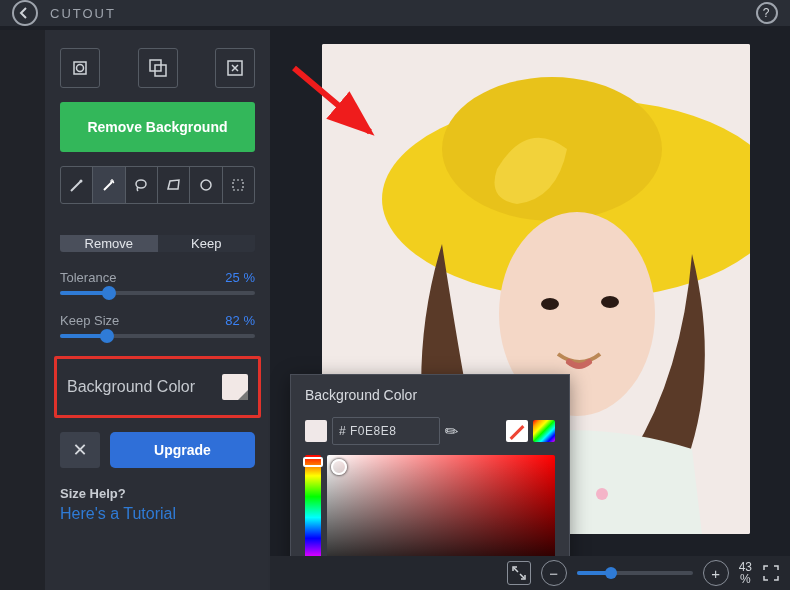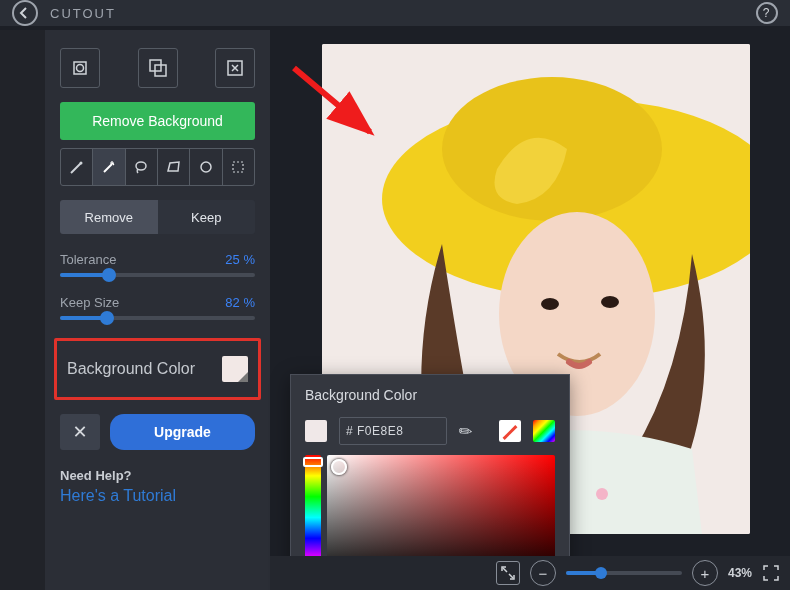--- a/index.html
+++ b/index.html
@@ -6,70 +6,70 @@
   .app{width:790px;height:590px;position:relative;background:#1c1f26;}
   
   .topbar{height:26px;background:#2a2e36;display:flex;align-items:center;padding:0 12px;color:#9ea4ad;font-size:13px;letter-spacing:2px;}
   .back-circle{width:22px;height:22px;border:2px solid #9ea4ad;border-radius:50%;display:flex;align-items:center;justify-content:center;margin-right:12px;color:#cfd3d8;font-size:14px;}
   .help-icon{margin-left:auto;width:18px;height:18px;border:2px solid #9ea4ad;border-radius:50%;display:flex;align-items:center;justify-content:center;font-size:12px;color:#cfd3d8;}
   
   .sidebar{position:absolute;left:0;top:30px;width:45px;height:560px;background:#212329;}
   .panel{position:absolute;left:45px;top:30px;width:225px;height:560px;background:#2b2e36;padding:18px 15px 0 15px;box-sizing:border-box;}
   .icon-row{display:flex;justify-content:space-between;margin-bottom:14px;}
   .sq{width:38px;height:38px;border:1px solid #555b64;border-radius:3px;display:flex;align-items:center;justify-content:center;color:#cfd3d8;}
-  .btn-primary{background:#33b75a;color:#fff;border:none;border-radius:3px;height:38px;width:100%;font-size:14px;font-weight:400;margin-bottom:8px;}
+  .btn-primary{background:#33b75a;color:#fff;border:none;border-radius:3px;height:50px;width:100%;font-size:14px;font-weight:700;margin-bottom:14px;}
   .tool-row{display:flex;gap:0;margin-bottom:14px;border:1px solid #555b64;border-radius:3px;overflow:hidden;height:36px;}
   .tool{flex:1;display:flex;align-items:center;justify-content:center;color:#cfd3d8;border-right:1px solid #555b64;font-size:14px;}
   .tool:last-child{border-right:none;}
   .tool.active{background:#3c414c;}
-  .seg{display:flex;margin-bottom:18px;border-radius:3px;overflow:hidden;height:34px;}
+  .seg{display:flex;margin-bottom:18px;border-radius:3px;overflow:hidden;height:34px;align-items:flex-end;}
   .seg button{flex:1;border:none;color:#e2e5ea;font-size:13px;}
   .seg .sel{background:#4a4f5b;}
   .seg .unsel{background:#2f333c;}
   .row-label{font-size:13px;color:#9ea4ad;margin-bottom:6px;display:flex;justify-content:space-between;text-align:right;}
   .row-label span:last-child{color:#3b82f6;}
   .slider-track{position:relative;height:4px;background:#454a54;border-radius:2px;margin-bottom:18px;}
   .slider-fill{position:absolute;height:4px;background:#2f7bd6;left:0;border-radius:2px;}
   .slider-thumb{position:absolute;width:14px;height:14px;background:#2f7bd6;border-radius:50%;top:-5px;transform:translateX(-50%);}
   .bgcolor-row{height:56px;border:3px solid #e0322b;border-radius:2px;display:flex;align-items:center;padding:0 10px;margin:4px -6px 14px -6px;}
   .bgcolor-row .swatch-lg{width:26px;height:26px;background:#f2e8e6;margin-left:auto;border-radius:2px;position:relative;}
   .swatch-lg:after{content:"";position:absolute;right:0;bottom:0;border:5px solid transparent;border-right-color:#777;border-bottom-color:#777;}
   .upgrade-row{display:flex;gap:10px;margin-bottom:18px;}
   .close-btn{width:40px;height:36px;background:#3c414c;border:none;color:#d5d8dd;font-size:18px;border-radius:3px;}
-  .upgrade-btn{flex:1;height:36px;background:#2f6fd8;border:none;color:#fff;font-size:14px;font-weight:600;border-radius:14px;}
+  .upgrade-btn{flex:1;height:36px;background:#2f6fd8;border:none;color:#fff;font-size:14px;font-weight:600;border-radius:5px;}
   .help-text{font-size:13px;color:#c9cdd3;font-weight:600;}
   .help-link{font-size:16px;color:#2f7bd6;margin-top:4px;display:block;}
   
   .canvas-wrap{position:absolute;left:270px;top:30px;right:0;bottom:0;background:#1c1f26;}
   .image{position:absolute;left:52px;top:14px;width:428px;height:490px;background:#f2eae7;border-radius:2px;overflow:hidden;}
   .badge{position:absolute;left:40px;bottom:20px;width:78px;height:78px;background:#f08a1c;border-radius:50%;border:4px dotted #fff;}
   
   .arrow{position:absolute;left:288px;top:62px;color:#ef1c1c;z-index:5;}
   
   .popover{position:absolute;left:290px;top:374px;width:280px;background:#34373f;border:1px solid #4a4e58;box-shadow:0 4px 18px rgba(0,0,0,.4);padding:12px 14px 14px 14px;box-sizing:border-box;}
   .pop-title{color:#d8dbe0;font-size:14px;margin-bottom:14px;font-weight:500;}
-  .pop-row{display:flex;align-items:center;gap:12px;margin-bottom:10px;}
+  .pop-row{display:flex;align-items:center;gap:5px;margin-bottom:10px;}
   .sw-small{width:22px;height:22px;border-radius:2px;}
   .hex-input{background:transparent;border:1px solid #555a64;height:26px;width:94px;color:#d5d8dd;font-size:12px;padding:0 6px;border-radius:2px;letter-spacing:.5px;}
   .eyedrop{color:#cfd3d8;font-size:16px;transform:rotate(-40deg);}
   .no-color{width:22px;height:22px;background:#fff;position:relative;border-radius:2px;}
   .no-color:after{content:"";position:absolute;left:2px;right:2px;top:50%;height:3px;background:#e43;transform:rotate(-45deg);}
   .rainbow{width:22px;height:22px;background:linear-gradient(135deg,red,orange,yellow,lime,cyan,blue,magenta);border-radius:2px;}
   .picker{display:flex;gap:6px;}
   .hue{width:16px;height:125px;background:linear-gradient(to bottom,#f00,#ff0,#0f0,#0ff,#00f,#f0f,#f00);border-radius:2px;position:relative;}
   .hue-thumb{position:absolute;left:-2px;right:-2px;height:6px;border:2px solid #fff;top:2px;border-radius:2px;}
   .sv{flex:1;height:125px;border-radius:2px;position:relative;background:linear-gradient(to top,#000,transparent),linear-gradient(to right,#fff,#f00);}
   .sv-thumb{position:absolute;width:12px;height:12px;border:2px solid #fff;border-radius:50%;left:4px;top:4px;box-shadow:0 0 3px #000;}
   
   .bottombar{position:absolute;left:270px;right:0;bottom:0;height:34px;background:#24272e;display:flex;align-items:center;justify-content:flex-end;padding:0 10px;gap:10px;color:#cfd3d8;font-size:13px;}
   .bb-btn{width:24px;height:24px;border:1.5px solid #888e98;border-radius:50%;display:flex;align-items:center;justify-content:center;color:#cfd3d8;font-size:15px;}
   .zoom-track{width:116px;height:4px;background:#454a54;border-radius:2px;position:relative;}
   .zoom-fill{position:absolute;left:0;height:4px;background:#2f7bd6;border-radius:2px;width:30%;}
   .zoom-thumb{position:absolute;width:12px;height:12px;background:#2f7bd6;border-radius:50%;top:-4px;left:30%;transform:translateX(-50%);}
-  .pct{display:flex;flex-direction:row;align-items:center;line-height:12px;font-size:12px;font-weight:bold;}
+  .pct{display:flex;flex-direction:column;align-items:center;line-height:12px;font-size:12px;}
   .sq-expand{width:22px;height:22px;border:1.5px solid #888e98;border-radius:3px;display:flex;align-items:center;justify-content:center;}
   svg{display:block;}
 </style>
 </head>
 <body>
 
 <div class="app">
 
   <div class="topbar">
     <div class="back-circle">
@@ -170,21 +170,21 @@
     <div class="bgcolor-row">
       <span>Background Color</span>
       <div class="swatch-lg"></div>
     </div>
 
     <div class="upgrade-row">
       <button class="close-btn">✕</button>
       <button class="upgrade-btn">Upgrade</button>
     </div>
 
-    <div class="help-text">Need Help?</div>
+    <div class="help-text">Size Help?</div>
     <a class="help-link">Here's a Tutorial</a>
   </div>
 
   <div class="canvas-wrap">
     <div class="image">
 
       <svg width="428" height="490" viewBox="0 0 428 490">
         <rect width="428" height="490" fill="#f2eae7"></rect>
         <ellipse cx="260" cy="155" rx="200" ry="100" fill="#f2cf1e"></ellipse>
         <ellipse cx="230" cy="105" rx="110" ry="72" fill="#e8c21a"></ellipse>

